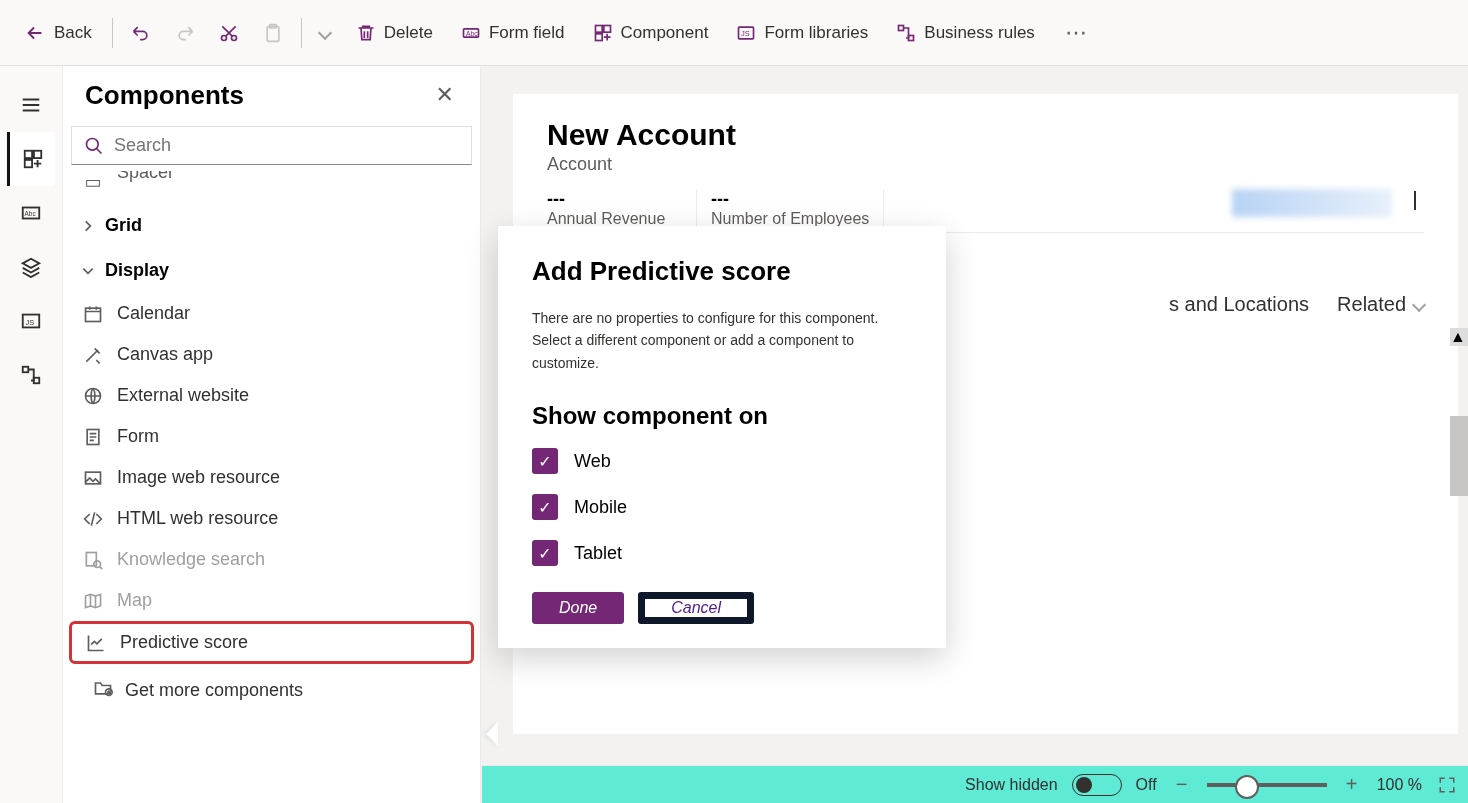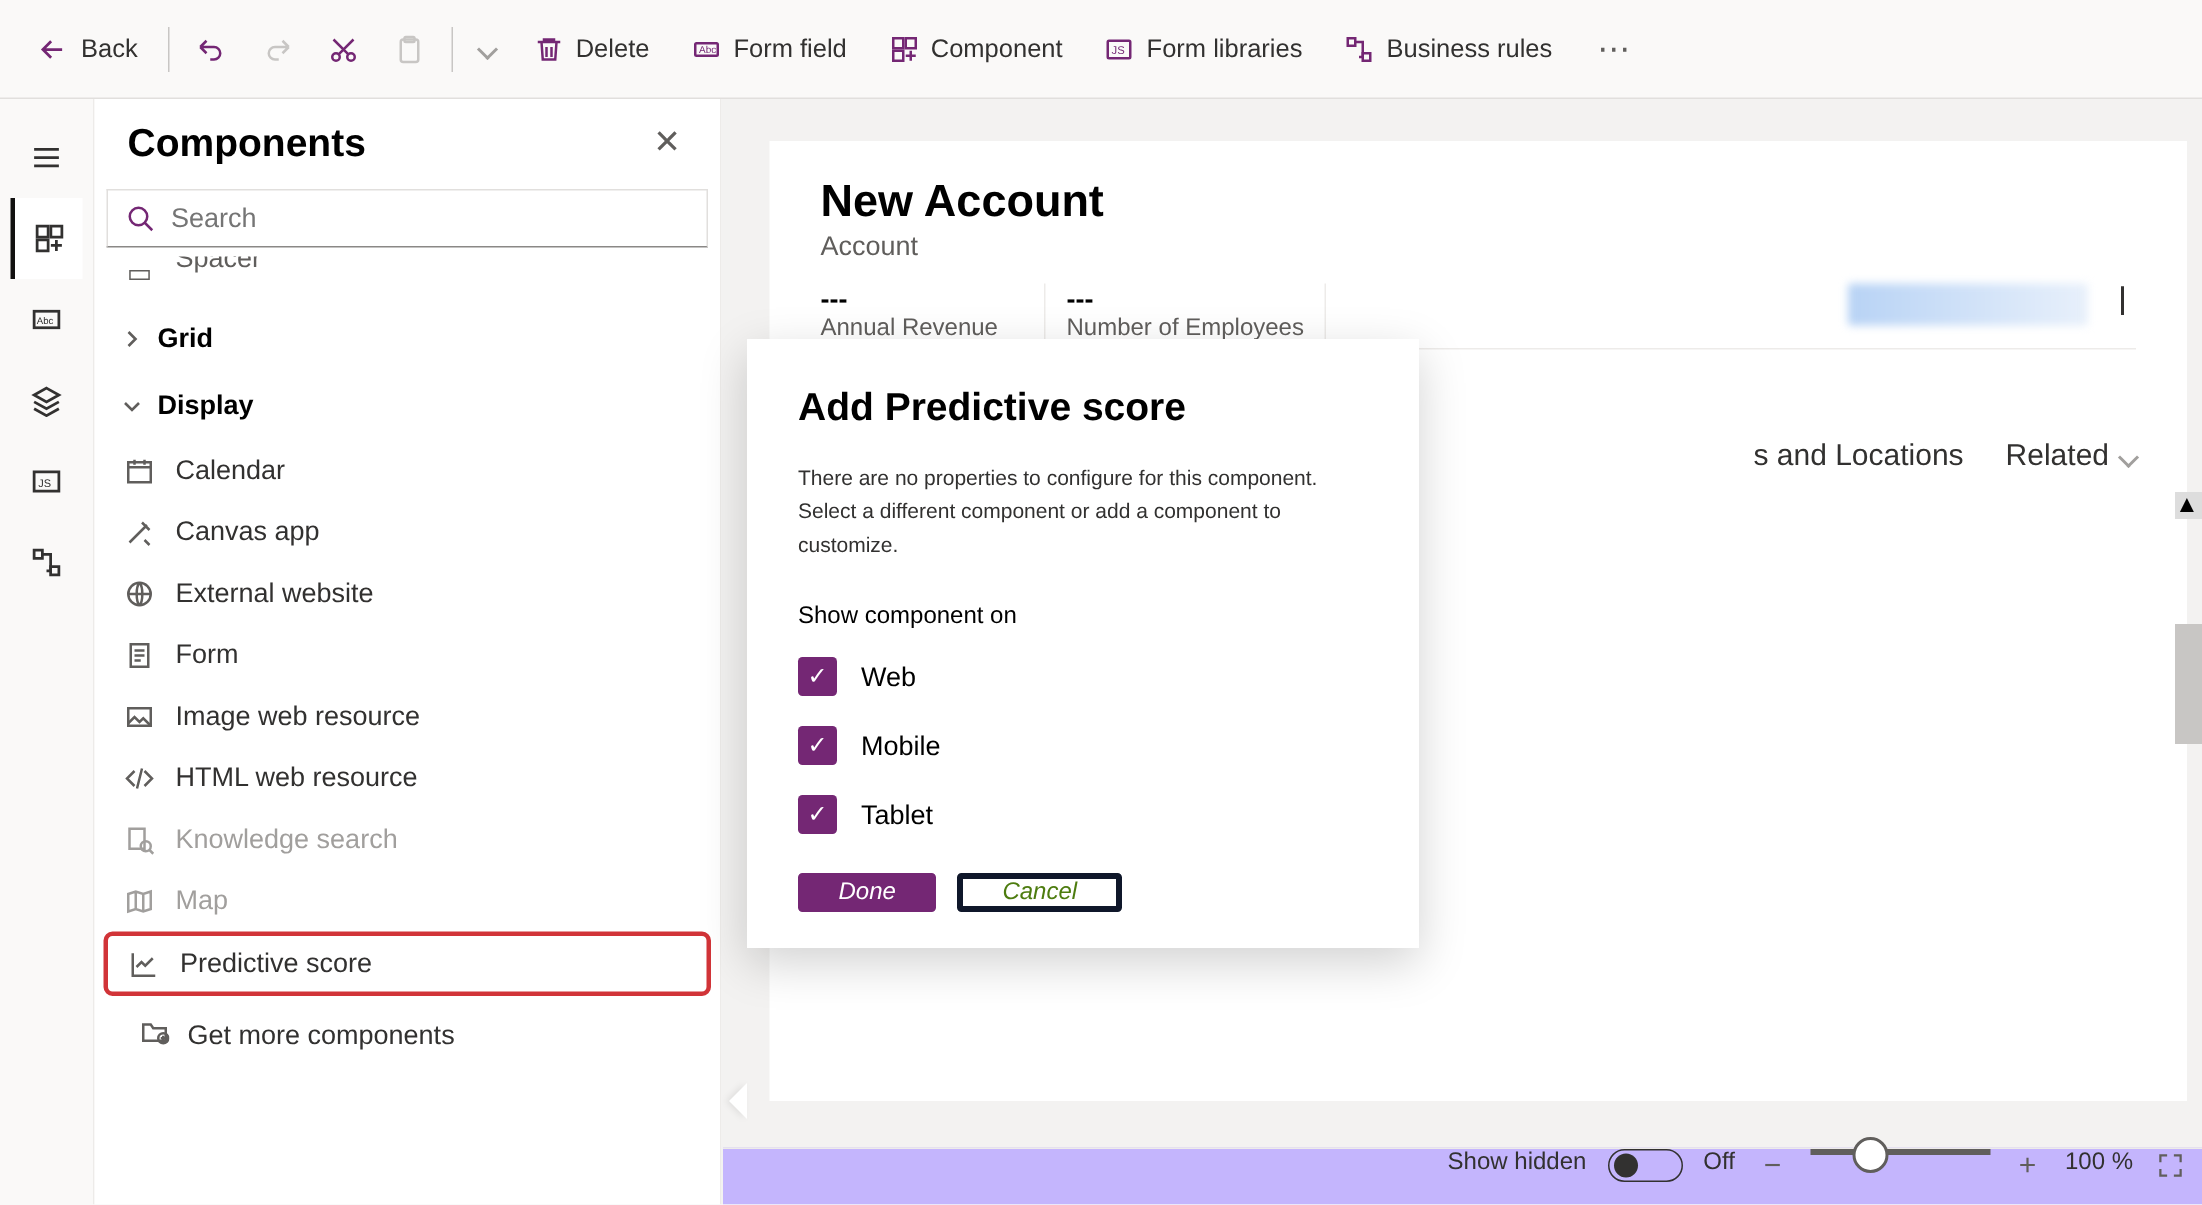--- a/index.html
+++ b/index.html
@@ -45,37 +45,37 @@
 .stat .val { font-size: 18px; font-weight: 600; }
 .stat .lbl { font-size: 16px; color: #605e5c; }
 .tabsrow { display: flex; gap: 28px; align-items: center; padding: 32px 0 4px 0; }
 .tabx { font-size: 20px; color: #323130; display: flex; align-items: center; gap: 8px; margin-top: 28px;}
 .chev { border: 2px solid #a19f9d; border-bottom: none; border-right: none; width: 10px; height: 10px; transform: rotate(-135deg); }
 .chev.big { width: 14px; height: 14px; border-width: 2px; border-color: #323130; }
 .blurbox { width: 160px; height: 28px; background: linear-gradient(90deg,#b8d3f5,#e8f0fb); border-radius: 2px; filter: blur(3px); }
 .vsb { position: absolute; right: 0; top: 350px; width: 18px; height: 80px; background: #c8c6c4; }
 .vsb2 { position: absolute; right: 0; top: 262px; width: 18px; height: 18px; background: #ddd; }
 
-.bottom-bar { position: absolute; bottom: 0; right: 0; left: 482px; height: 38px; background: #c4b5fd; display: flex; align-items: flex-start; justify-content: flex-end; padding-right: 10px; gap: 14px; border-top: 1px solid #edebe9; font-size: 16px; color: #323130; }
+.bottom-bar { position: absolute; bottom: 0; right: 0; left: 482px; height: 38px; background: #5eead4; display: flex; align-items: center; justify-content: flex-end; padding-right: 10px; gap: 14px; border-top: 1px solid #edebe9; font-size: 16px; color: #323130; }
 .toggle { width: 50px; height: 22px; border: 1px solid #323130; border-radius: 11px; position: relative; }
 .toggle::after { content:""; position:absolute; left:3px; top:2px; width:16px; height:16px; border-radius:50%; background:#323130; }
 .slider { width: 120px; height: 4px; background: #605e5c; position: relative; }
 .slider::after { content:""; position:absolute; left:28px; top:-8px; width:20px; height:20px; border:2px solid #605e5c; border-radius:50%; background:#fff; }
 .zbtn { width:22px; height:22px; display:flex; align-items:center; justify-content:center; font-size:20px; color:#605e5c;}
 
 .popup { position: absolute; left: 498px; top: 226px; width: 448px; background: #fff; box-shadow: 0 10px 30px rgba(0,0,0,.18); padding: 30px 34px 24px 34px; }
 .popup h3 { font-size: 26px; font-weight: 600; margin-bottom: 20px; }
 .popup p { font-size: 14px; color: #323130; line-height: 1.6; margin-bottom: 28px; }
-.popup h4 { font-size: 16px; font-weight: 400; margin-bottom: 18px; }
+.popup h4 { font-size: 24px; font-weight: 700; margin-bottom: 18px; }
 .chk-row { display: flex; align-items: center; gap: 16px; margin-bottom: 20px; font-size: 18px; }
 .chk { width: 26px; height: 26px; background: #742774; border-radius: 3px; display:flex; align-items:center; justify-content:center; color:#fff; font-size:16px; }
 .btnrow { display: flex; gap: 14px; margin-top: 26px; }
 .btn { padding: 0 26px; font-size: 16px; border-radius: 3px; cursor: pointer; font-style: italic; }
 .btn.primary { background: #742774; color: #fff; border: 1px solid #742774; }
-.btn.secondary { background: #fff; color: #4d7c0f; border: 4px solid #0f172a; }
+.btn.secondary { background: #fff; color: #4c1d95; border: 7px solid #0f172a; }
 .callout-arrow { position:absolute; left:-12px; top:496px; width:0; height:0; border-top:12px solid transparent; border-bottom:12px solid transparent; border-right:12px solid #fff; filter: drop-shadow(-2px 0 2px rgba(0,0,0,.08)); }
 
 .cutoff { color: #605e5c; overflow: hidden; white-space: nowrap;}
 svg { flex-shrink: 0; }
 </style>
 </head>
 <body>
 
 <div class="toolbar">
   <button class="tbtn">

